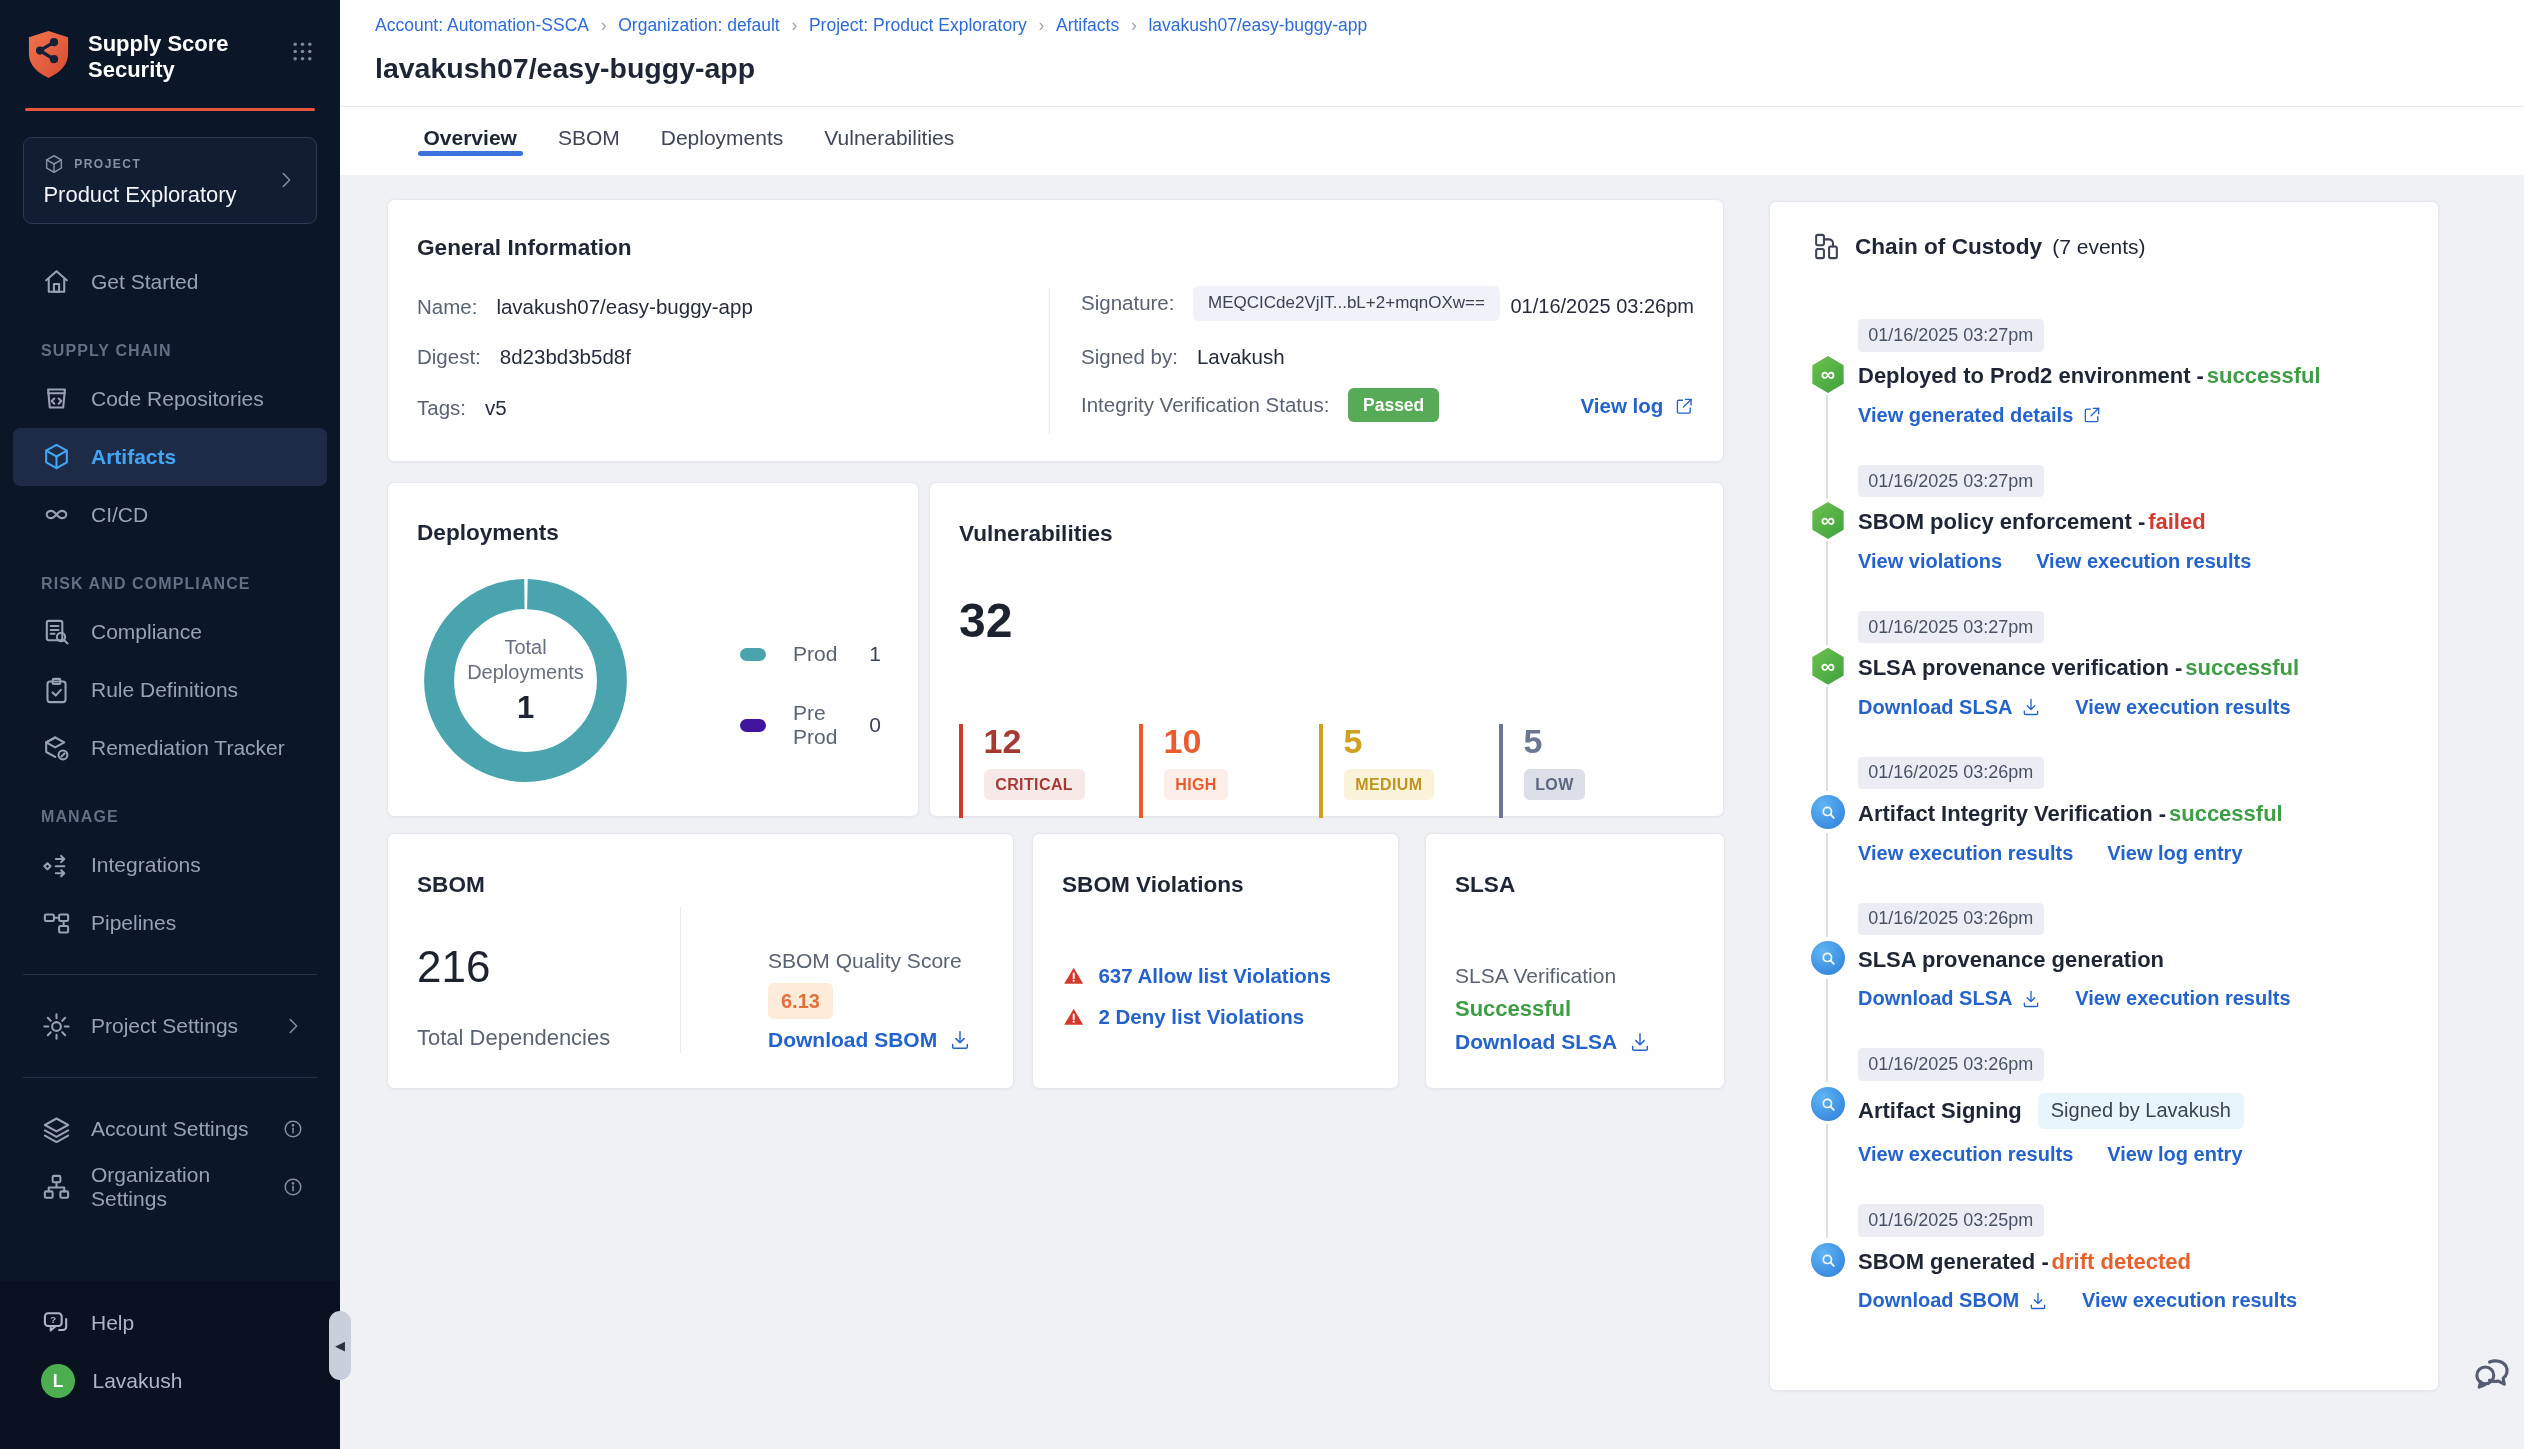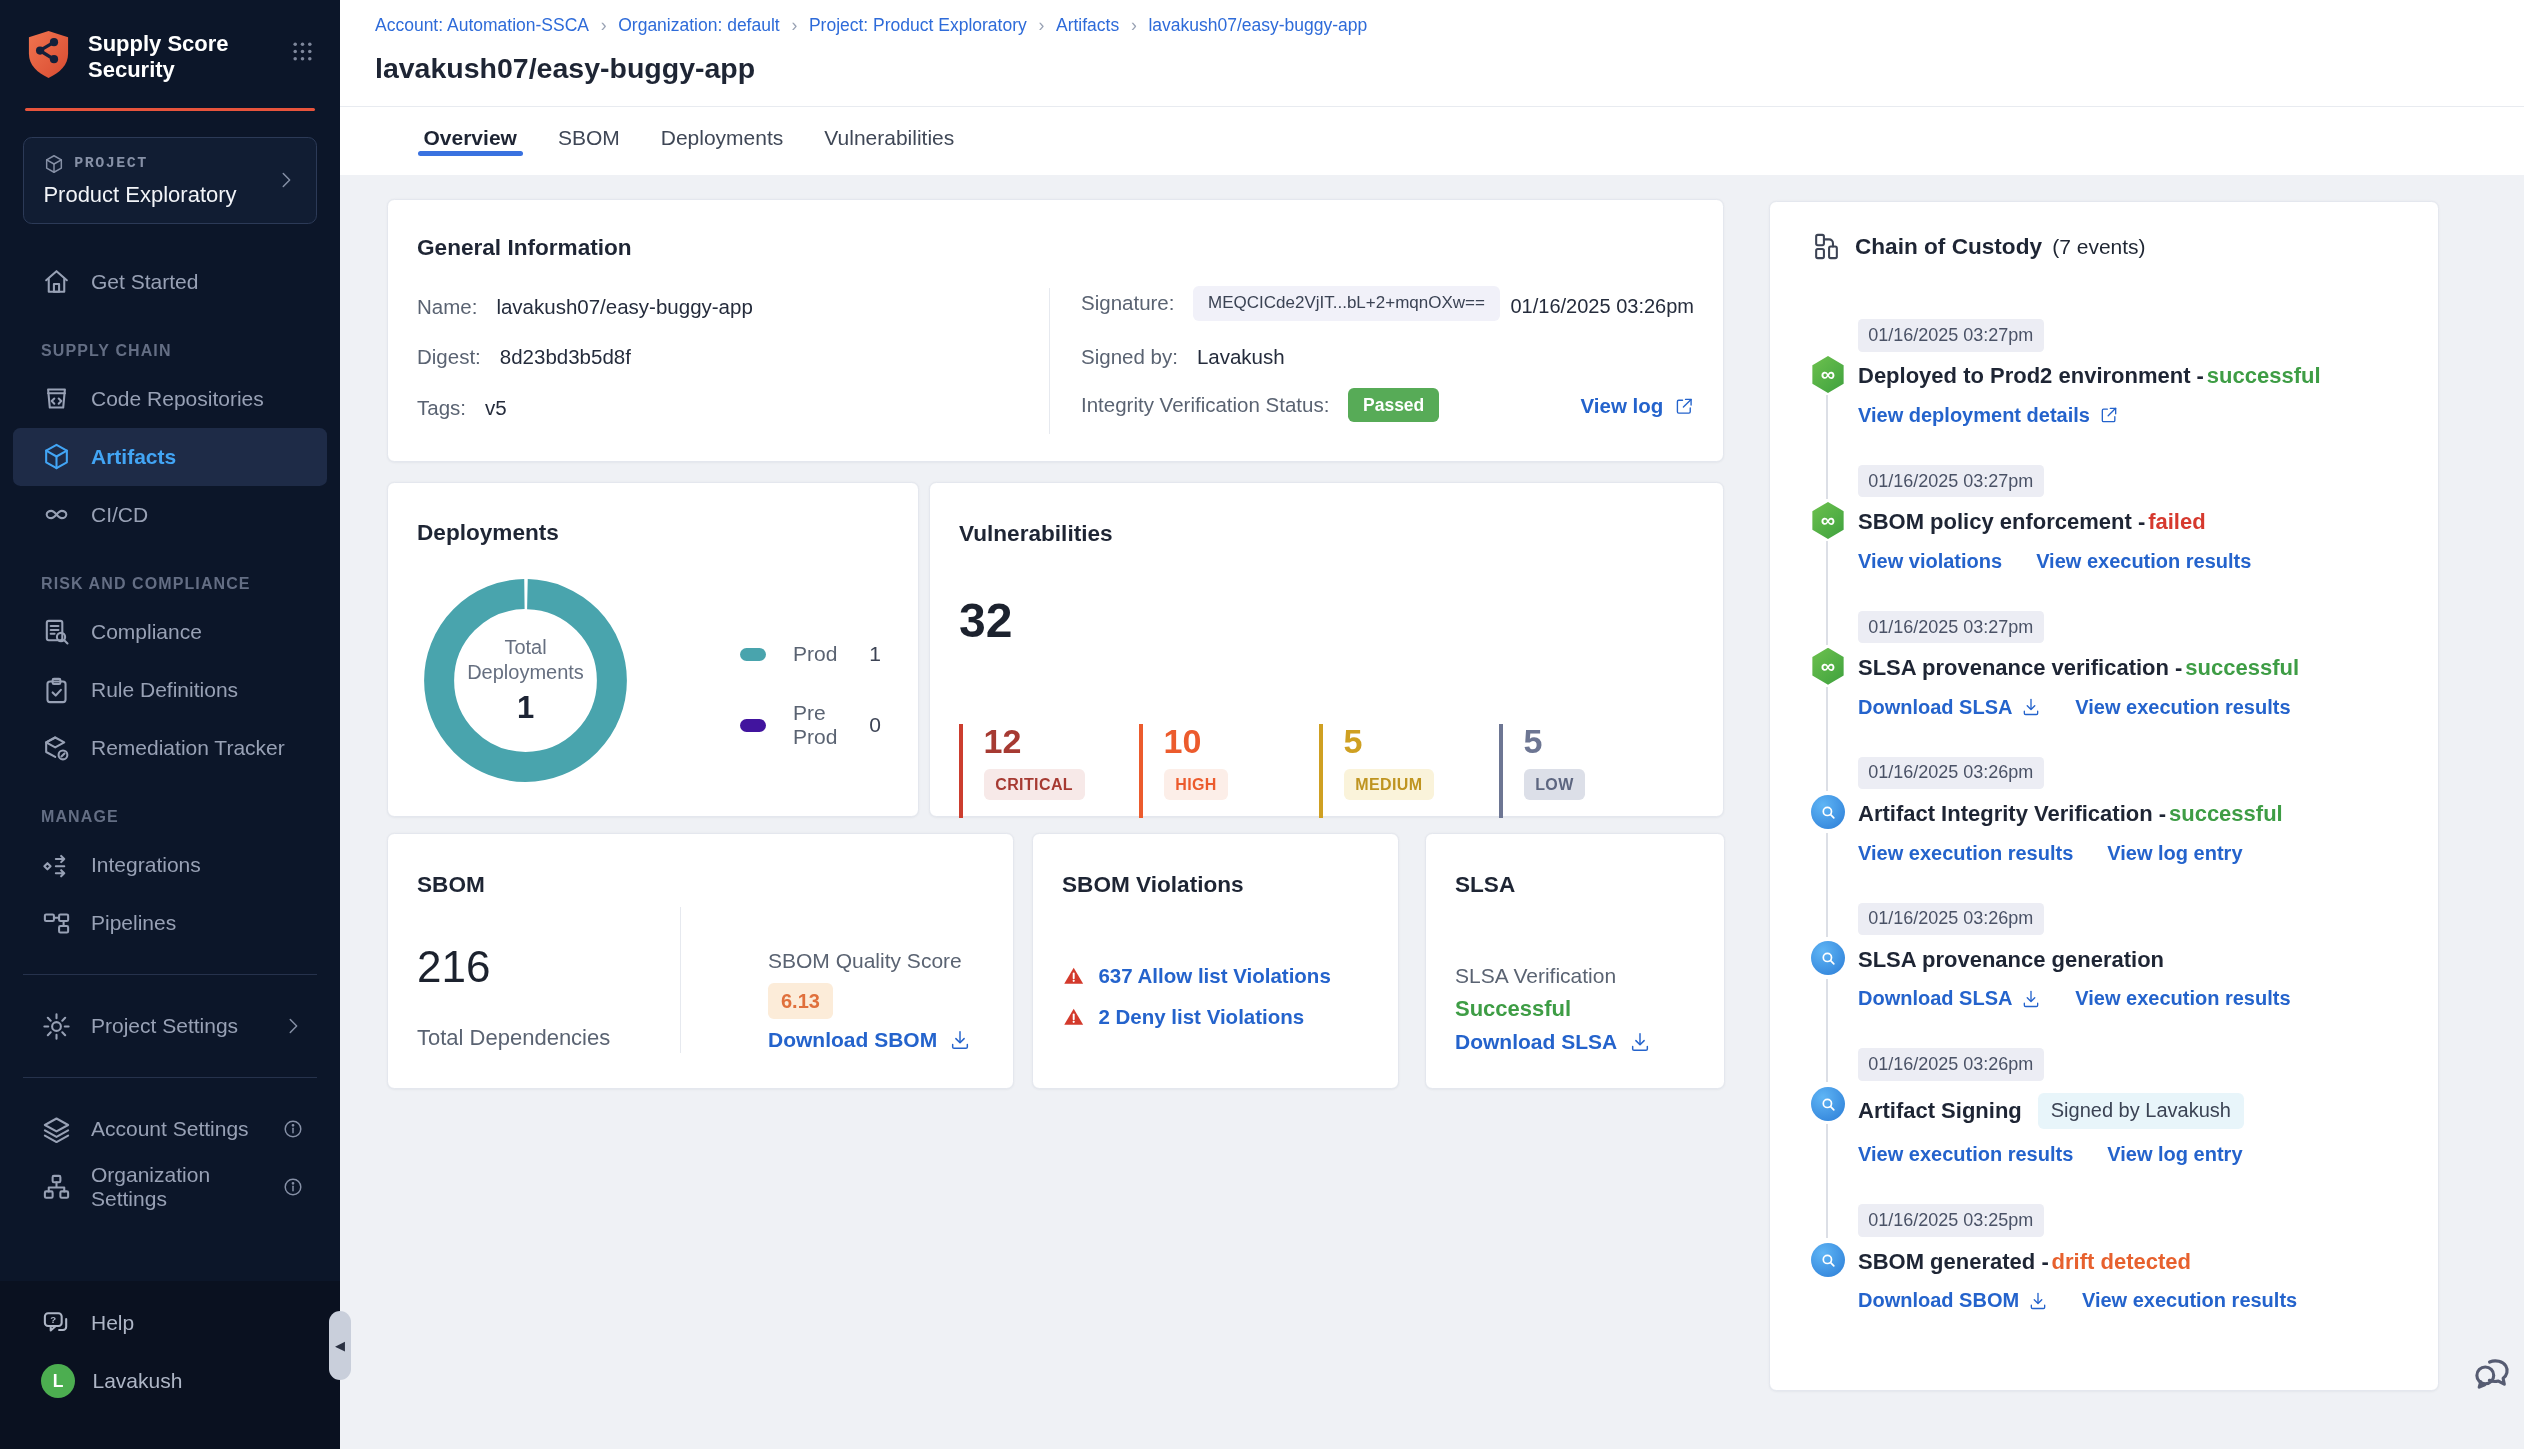--- a/index.html
+++ b/index.html
@@ -16,21 +16,21 @@
   #sidebar{position:absolute;left:0;top:0;width:340px;height:1449px;background:#0c1629;z-index:10;}
   .side-head{padding:29px 25px 0 25px;display:flex;align-items:flex-start;}
   .logo{width:47px;height:51px;flex:0 0 auto;}
   .product-name{flex:1;margin-left:16px;color:#fff;font-size:22px;font-weight:700;line-height:26px;padding-top:1.5px;}
   .grid-btn{width:25px;height:25px;color:#7e879b;margin-top:10.2px;cursor:pointer;}
   .side-accent{height:3.7px;background:var(--accent-red,#e8543c);margin:25px 25px 0 25px;border-radius:1.5px;}
   .project-box{margin:26px 23.4px 0 23.4px;border:1.1px solid #2c3a57;background:#111d33;border-radius:8.8px;padding:14.6px 19px;display:flex;align-items:center;cursor:pointer;}
   .project-box .pb-left{flex:1;}
   .pb-label-row{display:flex;align-items:center;color:#8690a6;}
   .pb-label-row .icon{width:22px;height:22px;margin-right:8.8px;color:#8690a6;}
-  .pb-label{font-size:15px;font-weight:700;letter-spacing:1.5px;font-family:Liberation Mono, monospace;}
+  .pb-label{font-size:12px;font-weight:700;letter-spacing:1.5px;}
   .pb-name{color:#f2f4f8;font-size:22px;margin-top:7.3px;}
   .pb-chev{width:22px;height:22px;color:#8690a6;}
   #nav{margin-top:29px;}
   .nav-section{color:#646e84;font-size:16px;font-weight:600;letter-spacing:1.1px;margin:31px 0 10.2px 41px;}
   .nav-item{display:flex;align-items:center;height:58px;padding:0 17.5px 0 41px;color:#98a1b5;font-size:21px;cursor:pointer;}
   .nav-item .icon{width:31px;height:31px;margin-right:19px;color:#98a1b5;flex:0 0 auto;}
   .nav-item.active{background:#1e2b47;border-radius:7.3px;margin:0 13px;padding:0 4.4px 0 28px;color:#42a5f5;font-weight:700;}
   .nav-item.active .icon{color:#42a5f5;}
   .nav-item .spacer{flex:1;}
   .nav-item .trail{width:22px;height:22px;color:#8690a6;}
@@ -554,21 +554,21 @@
   </div>
   <div id="coc-events">
       <div class="coc-event"><span class="coc-ts">01/16/2025 03:27pm</span><div class="coc-ico">
           <div class="hexa">∞</div>
         </div><div class="coc-title-row">
           <span>Deployed to Prod2 environment</span>
           <span>&nbsp;- </span>
           <span class="coc-status st-success" style="margin-left: 2.9px;">successful</span>
         </div><div class="coc-links">
           <a class="coc-link">
-            <span>View deployment details</span>
+            <span>View generated details</span>
             <span class="icon">
               <svg viewBox="0 0 24 24" fill="none" stroke="currentColor" stroke-width="1.6" stroke-linecap="round" stroke-linejoin="round">
                 <path d="M10 5H5.5A1.5 1.5 0 0 0 4 6.5v12A1.5 1.5 0 0 0 5.5 20h12a1.5 1.5 0 0 0 1.5-1.5V14"></path>
                 <path d="M13.5 4H20v6.5"></path>
                 <path d="M20 4 11 13"></path>
               </svg>
             </span>
           </a>
         </div></div>
       <div class="coc-event"><span class="coc-ts">01/16/2025 03:27pm</span><div class="coc-ico">

